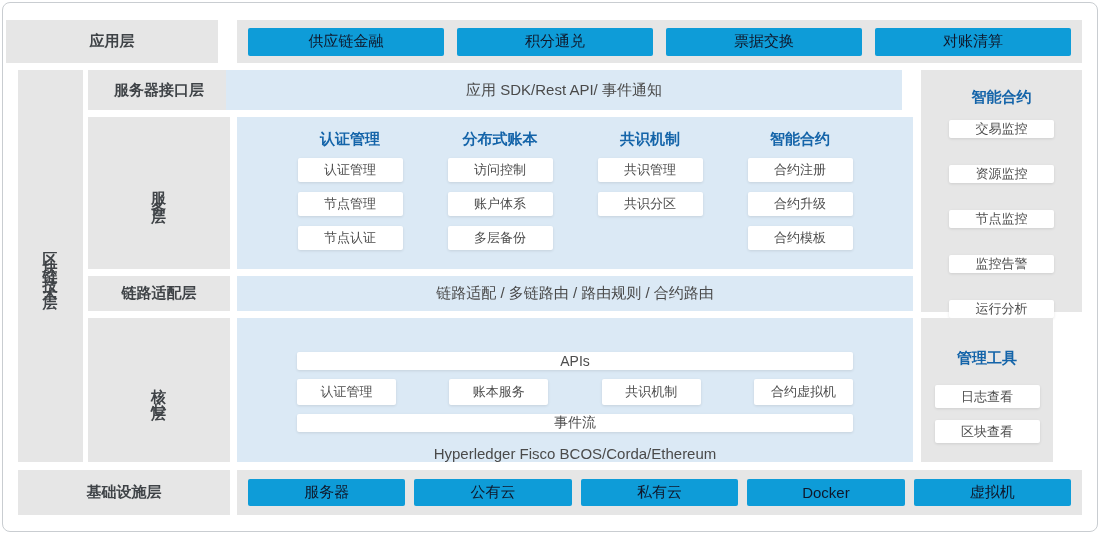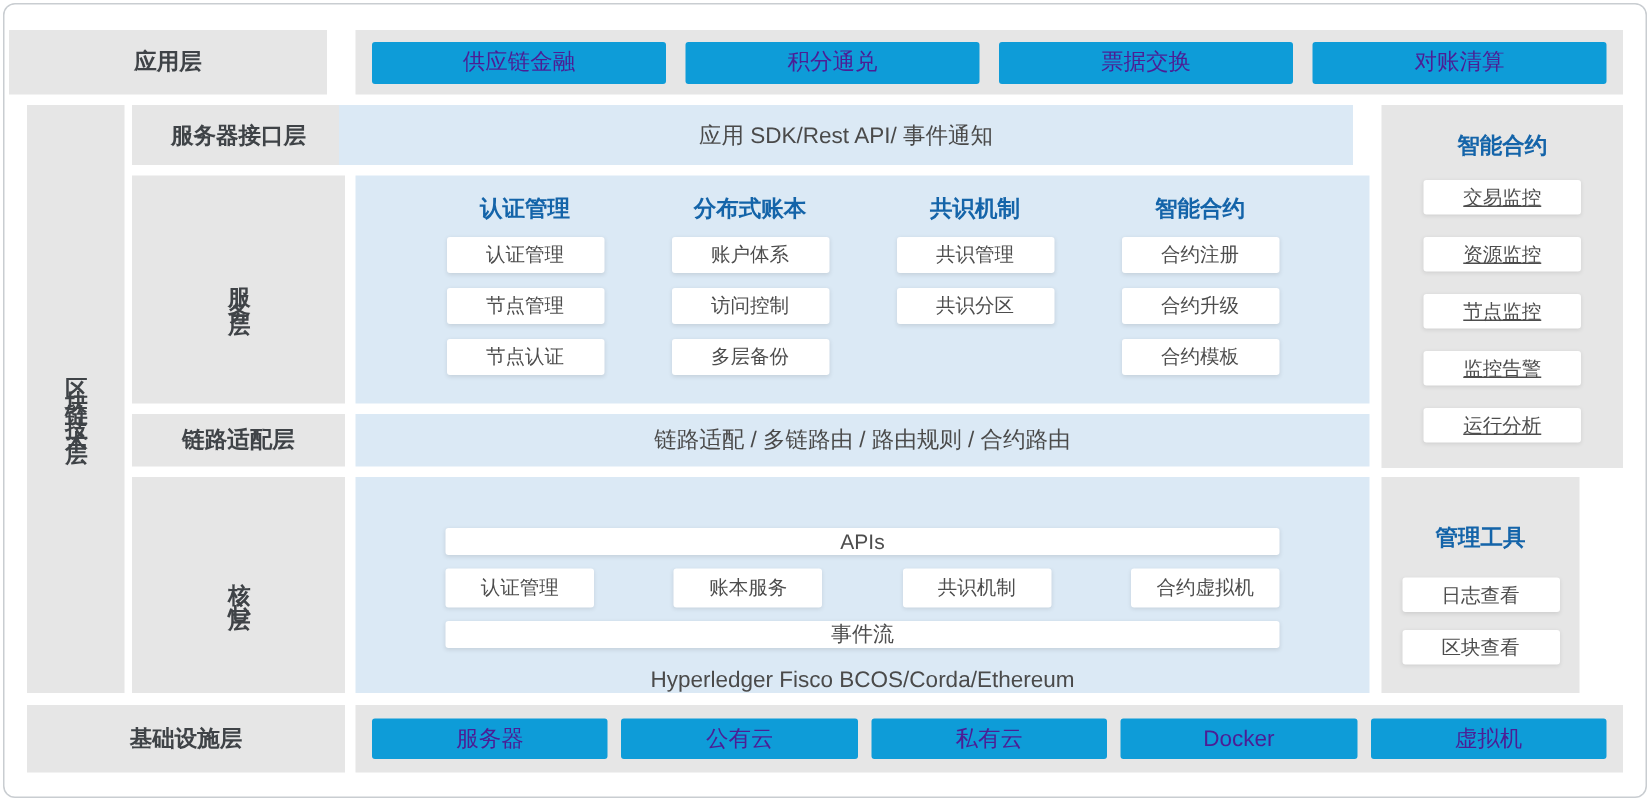--- a/index.html
+++ b/index.html
@@ -38,21 +38,21 @@
     writing-mode:vertical-rl;text-orientation:upright;
     letter-spacing:9px;line-height:1;
   }
   .btnstrip{
     background:var(--panel-gray);
     display:flex;align-items:center;gap:13px;padding:0 11px;
   }
   .bluebtn{
     flex:1;height:28px;background:var(--accent-blue);border-radius:2px;
     display:flex;align-items:center;justify-content:center;
-    color:#4c1d95;font-size:15px;
+    color:#0f172a;font-size:15px;
   }
   .btnstrip.bottom{gap:9px;}
   .btnstrip.bottom .bluebtn{height:27px;}
   .whitebox{
     width:105px;height:24px;background:#fff;border-radius:2px;
     box-shadow:0 1px 3px rgba(0,0,0,0.10);
     display:flex;align-items:center;justify-content:center;
     font-size:13px;color:var(--text-body);
   }
   .colhead{
@@ -74,21 +74,21 @@
   }
   .modrow{width:556px;display:flex;justify-content:space-between;}
   .modrow .whitebox{width:99px;height:26px;}
   .platforms{font-size:15px;color:#4a4a4a;margin-top:4px;}
   .rightpanel{
     display:flex;flex-direction:column;align-items:center;
   }
   .rightpanel .whitebox{height:23px;}
   .monitor{padding-top:18px;gap:0;}
   .monitor .colhead{margin-bottom:14px;}
-  .monitor .whitebox{margin-bottom:15px;text-decoration:underline;}
+  .monitor .whitebox{margin-bottom:27px;}
   .tools{padding-top:31px;}
   .tools .colhead{margin-bottom:18px;}
   .tools .whitebox{margin-bottom:12px;}
 </style>
 </head>
 <body>
 
 <div id="canvas">
   <div class="frame"></div>
 
@@ -117,22 +117,22 @@
 
   <div class="abs bluepanel servicepanel" style="left:237px;top:117px;width:676px;height:152px;">
     <div class="svc-col">
       <div class="colhead">认证管理</div>
       <div class="whitebox">认证管理</div>
       <div class="whitebox">节点管理</div>
       <div class="whitebox">节点认证</div>
     </div>
     <div class="svc-col">
       <div class="colhead">分布式账本</div>
+      <div class="whitebox">访问控制</div>
       <div class="whitebox">账户体系</div>
-      <div class="whitebox">访问控制</div>
       <div class="whitebox">多层备份</div>
     </div>
     <div class="svc-col">
       <div class="colhead">共识机制</div>
       <div class="whitebox">共识管理</div>
       <div class="whitebox">共识分区</div>
     </div>
     <div class="svc-col">
       <div class="colhead">智能合约</div>
       <div class="whitebox">合约注册</div>

